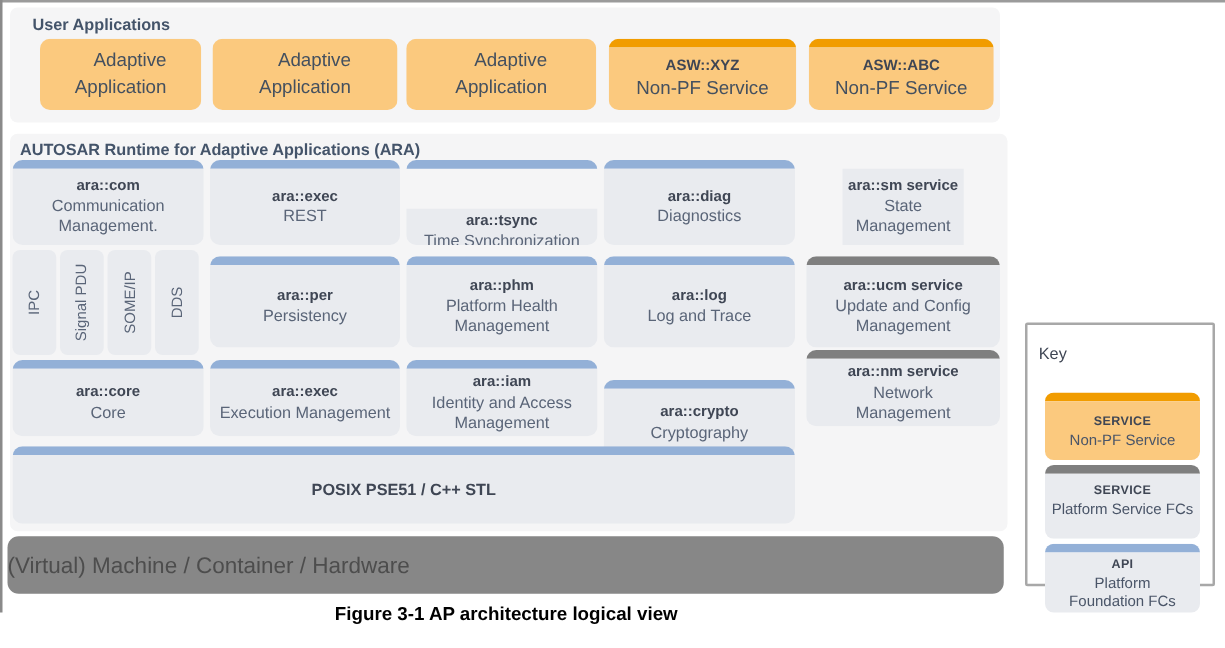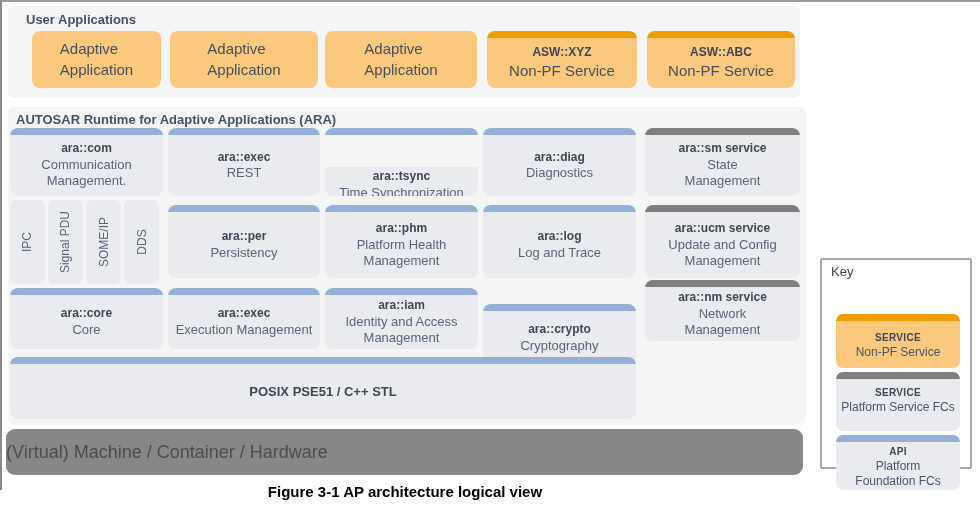--- a/index.html
+++ b/index.html
@@ -17,37 +17,37 @@
   .cap-blue   { background:#93b0d7; }
   .cap-gray   { background:#7f7f7f; }
   .cap-orange { background:#f19c00; }
   .body { flex:1; display:flex; flex-direction:column; align-items:center; justify-content:center; text-align:center; padding:2px 4px; }
   .body-gray   { background:#e9ebef; }
   .body-orange { background:#fbc97e; }
 
   .t { font-size:12px; font-weight:bold; color:#3f4654; line-height:1.3; }
   .s { font-size:13px; color:#5a6578; line-height:1.25; white-space:pre-line; }
 
-  .app-label { font-size:15px; color:#44505f; line-height:1.35; white-space:pre-line; text-align:left; }
+  .app-label { font-size:15px; color:#44505f; line-height:1.35; white-space:pre-line; text-align:right; }
   .asw-t { font-size:12px; font-weight:bold; color:#3f4654; line-height:1.3; }
   .asw-s { font-size:15px; color:#44505f; line-height:1.3; }
 
   .vbox { position:absolute; background:#e9ebef; border-radius:6px; display:flex; align-items:center; justify-content:center; }
   .vbox span { transform:rotate(-90deg); white-space:nowrap; font-size:12px; color:#5a6578; }
 
   .posix-t { font-size:13px; font-weight:bold; color:#3f4654; line-height:1.35; }
   .posix-s { font-size:14px; color:#5a6578; line-height:1.3; }
 
   .machine-bar { position:absolute; left:6px; top:429px; width:797px; height:46px; background:#878787; border-radius:9px; display:flex; align-items:center; justify-content:flex-start; }
   .machine-bar span { font-size:18px; color:#4d4d4d; }
 
   .caption { position:absolute; left:0; top:483px; width:810px; text-align:center; font-size:15px; font-weight:bold; color:#000; }
 
   .key-panel { position:absolute; left:820px; top:258px; width:152px; height:211px; background:#fff; border:2px solid #a8a8a8; border-radius:2px; }
-  .key-header { position:absolute; left:9px; top:4px; font-size:13px; color:#3f4654; }
+  .key-header { position:absolute; left:9px; top:15px; font-size:13px; color:#3f4654; }
   .key-box { position:absolute; left:14px; width:124px; border-radius:7px; overflow:hidden; display:flex; flex-direction:column;margin-top:32px; }
   .key-tag { font-size:10px; font-weight:bold; color:#3f4654; letter-spacing:0.3px; line-height:1.5; }
   .key-label { font-size:12px; color:#4a5568; line-height:1.25; white-space:pre-line; }
 </style>
 </head>
 <body>
 
 <div class="stage">
 
   <div class="edge-top"></div>
@@ -114,21 +114,21 @@
       <div class="s">Time Synchronization</div>
     </div>
   </div>
   <div class="box" style="left:483px; top:128px; width:153px; height:68px;justify-content:space-between;">
     <div class="cap cap-blue"></div>
     <div class="body body-gray">
       <div class="t">ara::diag</div>
       <div class="s">Diagnostics</div>
     </div>
   </div>
-  <div class="box" style="left:645px; top:128px; width:155px; height:68px;">
+  <div class="box" style="left:645px; top:128px; width:155px; height:68px;align-items:center;">
     <div class="cap cap-gray"></div>
     <div class="body body-gray">
       <div class="t">ara::sm service</div>
       <div class="s">State
 Management</div>
     </div>
   </div>
 
   <div class="vbox" style="left:10px; top:200px; width:35px; height:84px;">
     <span>IPC</span>

